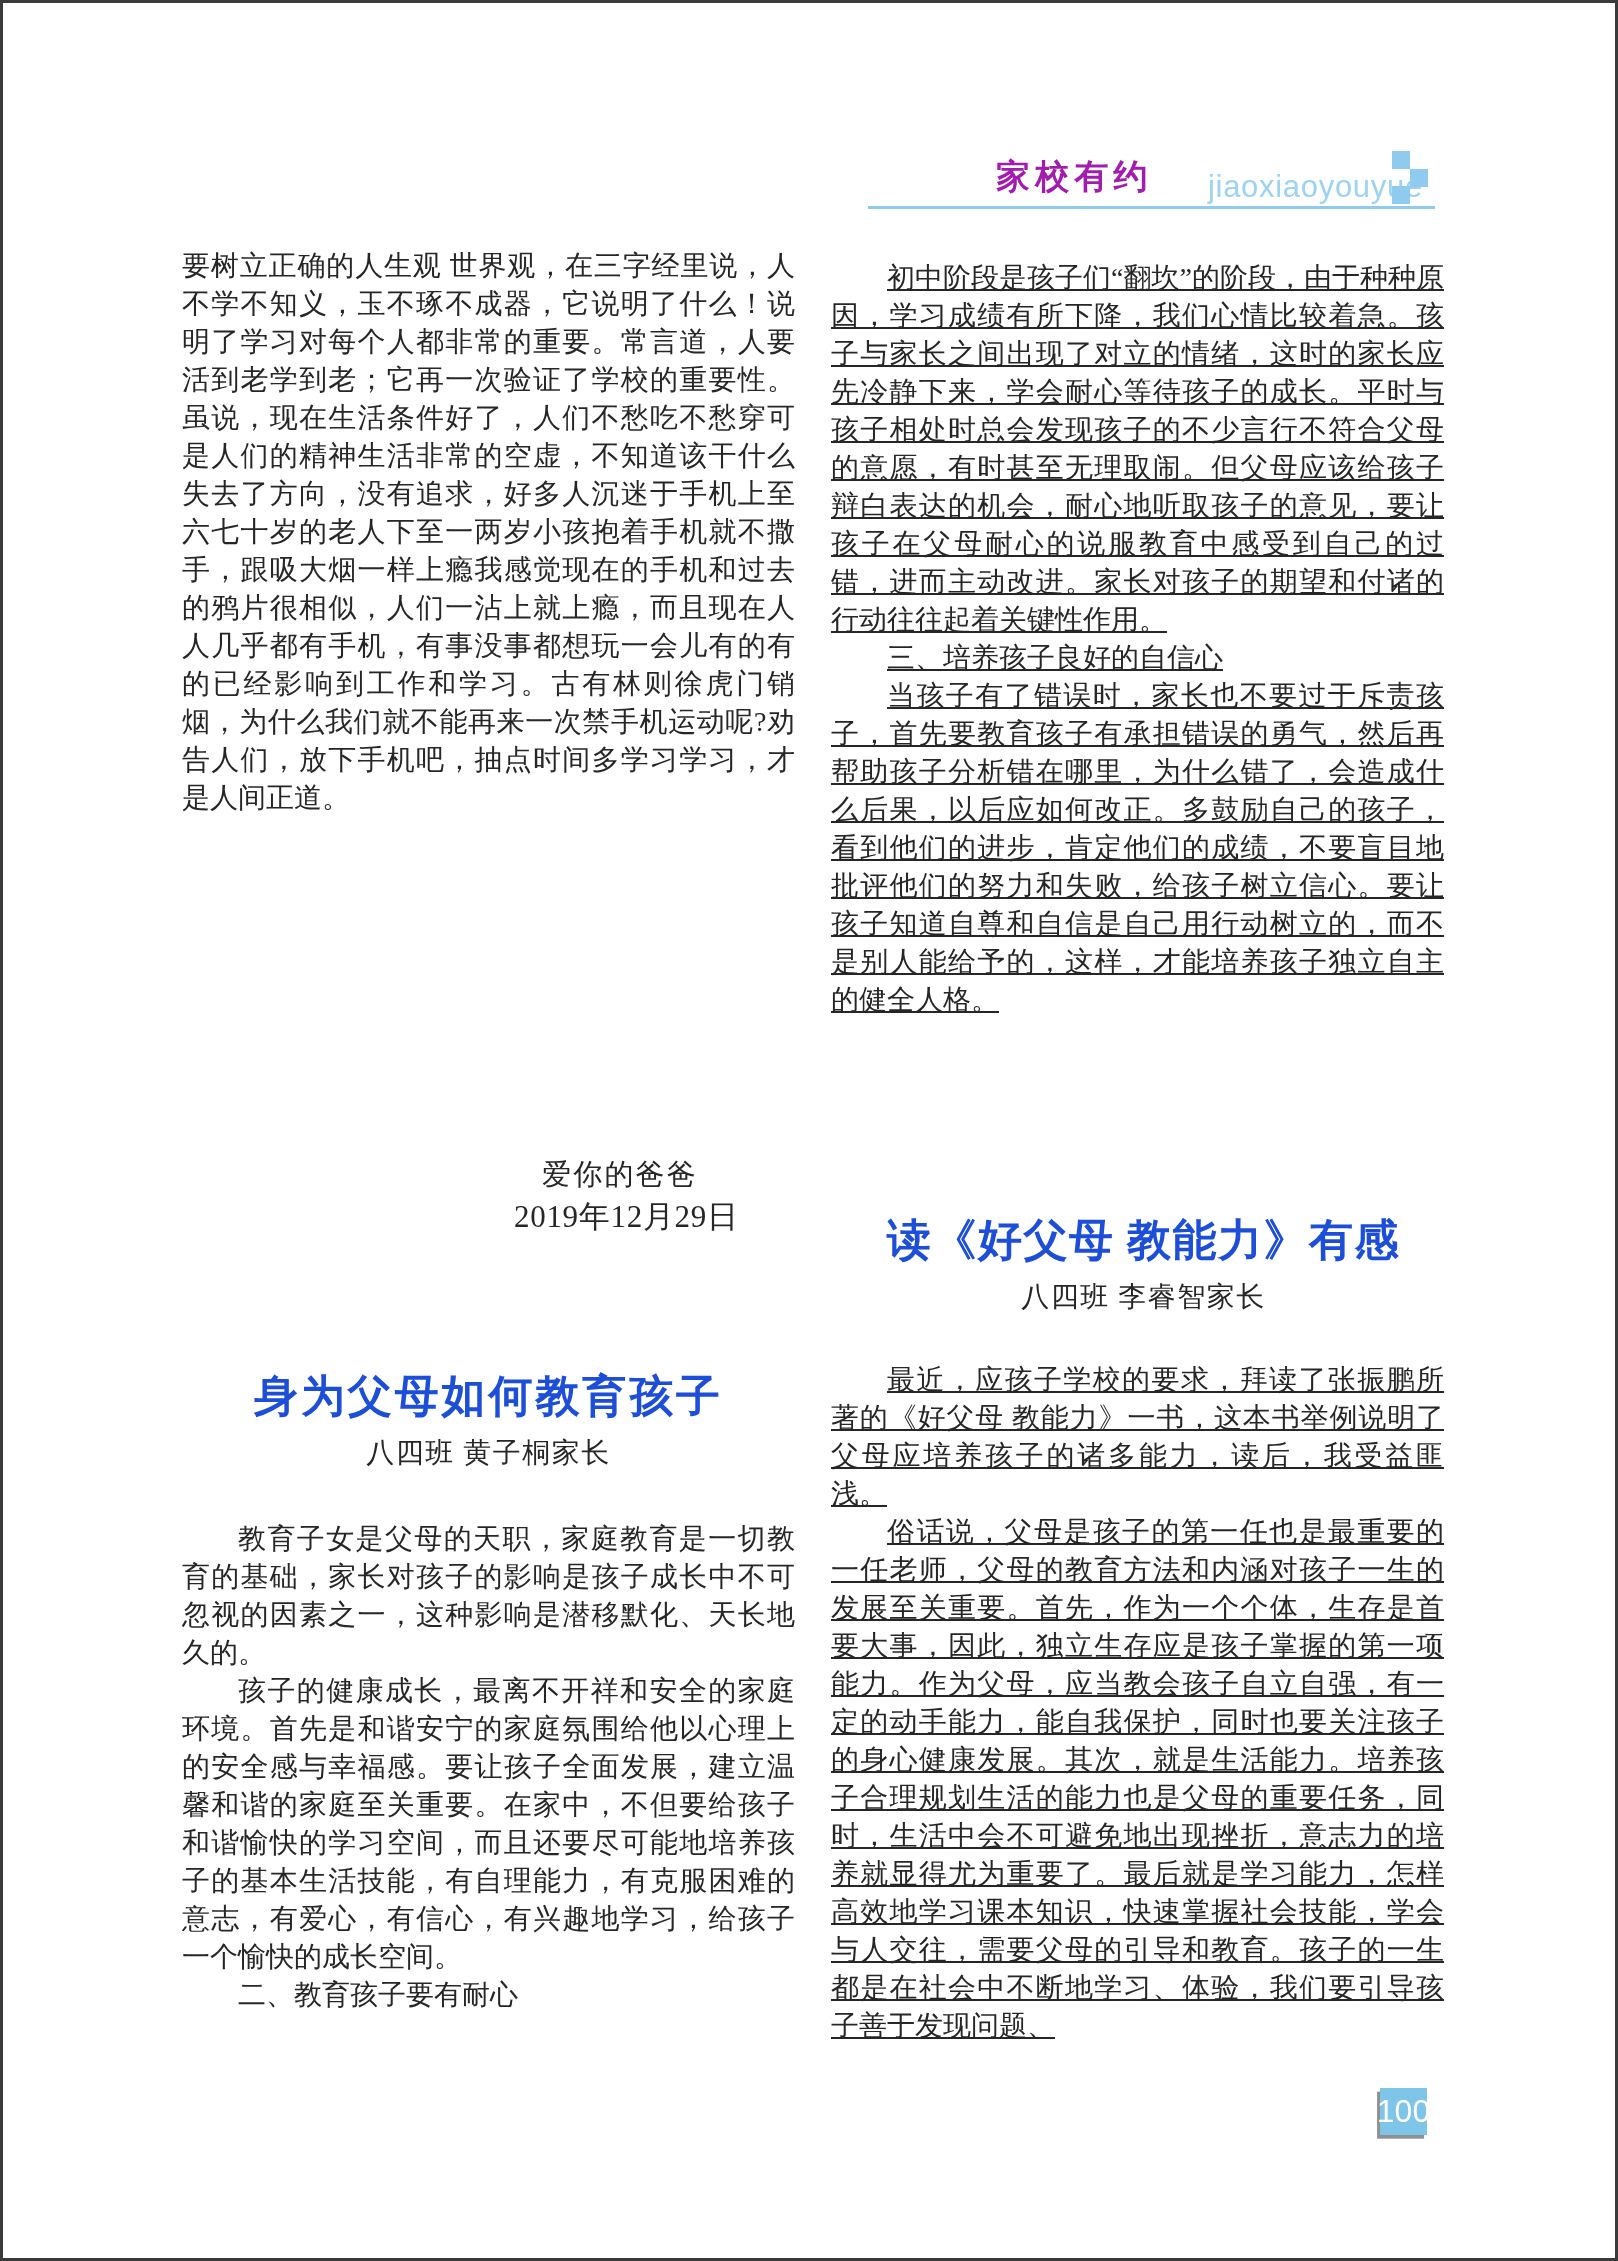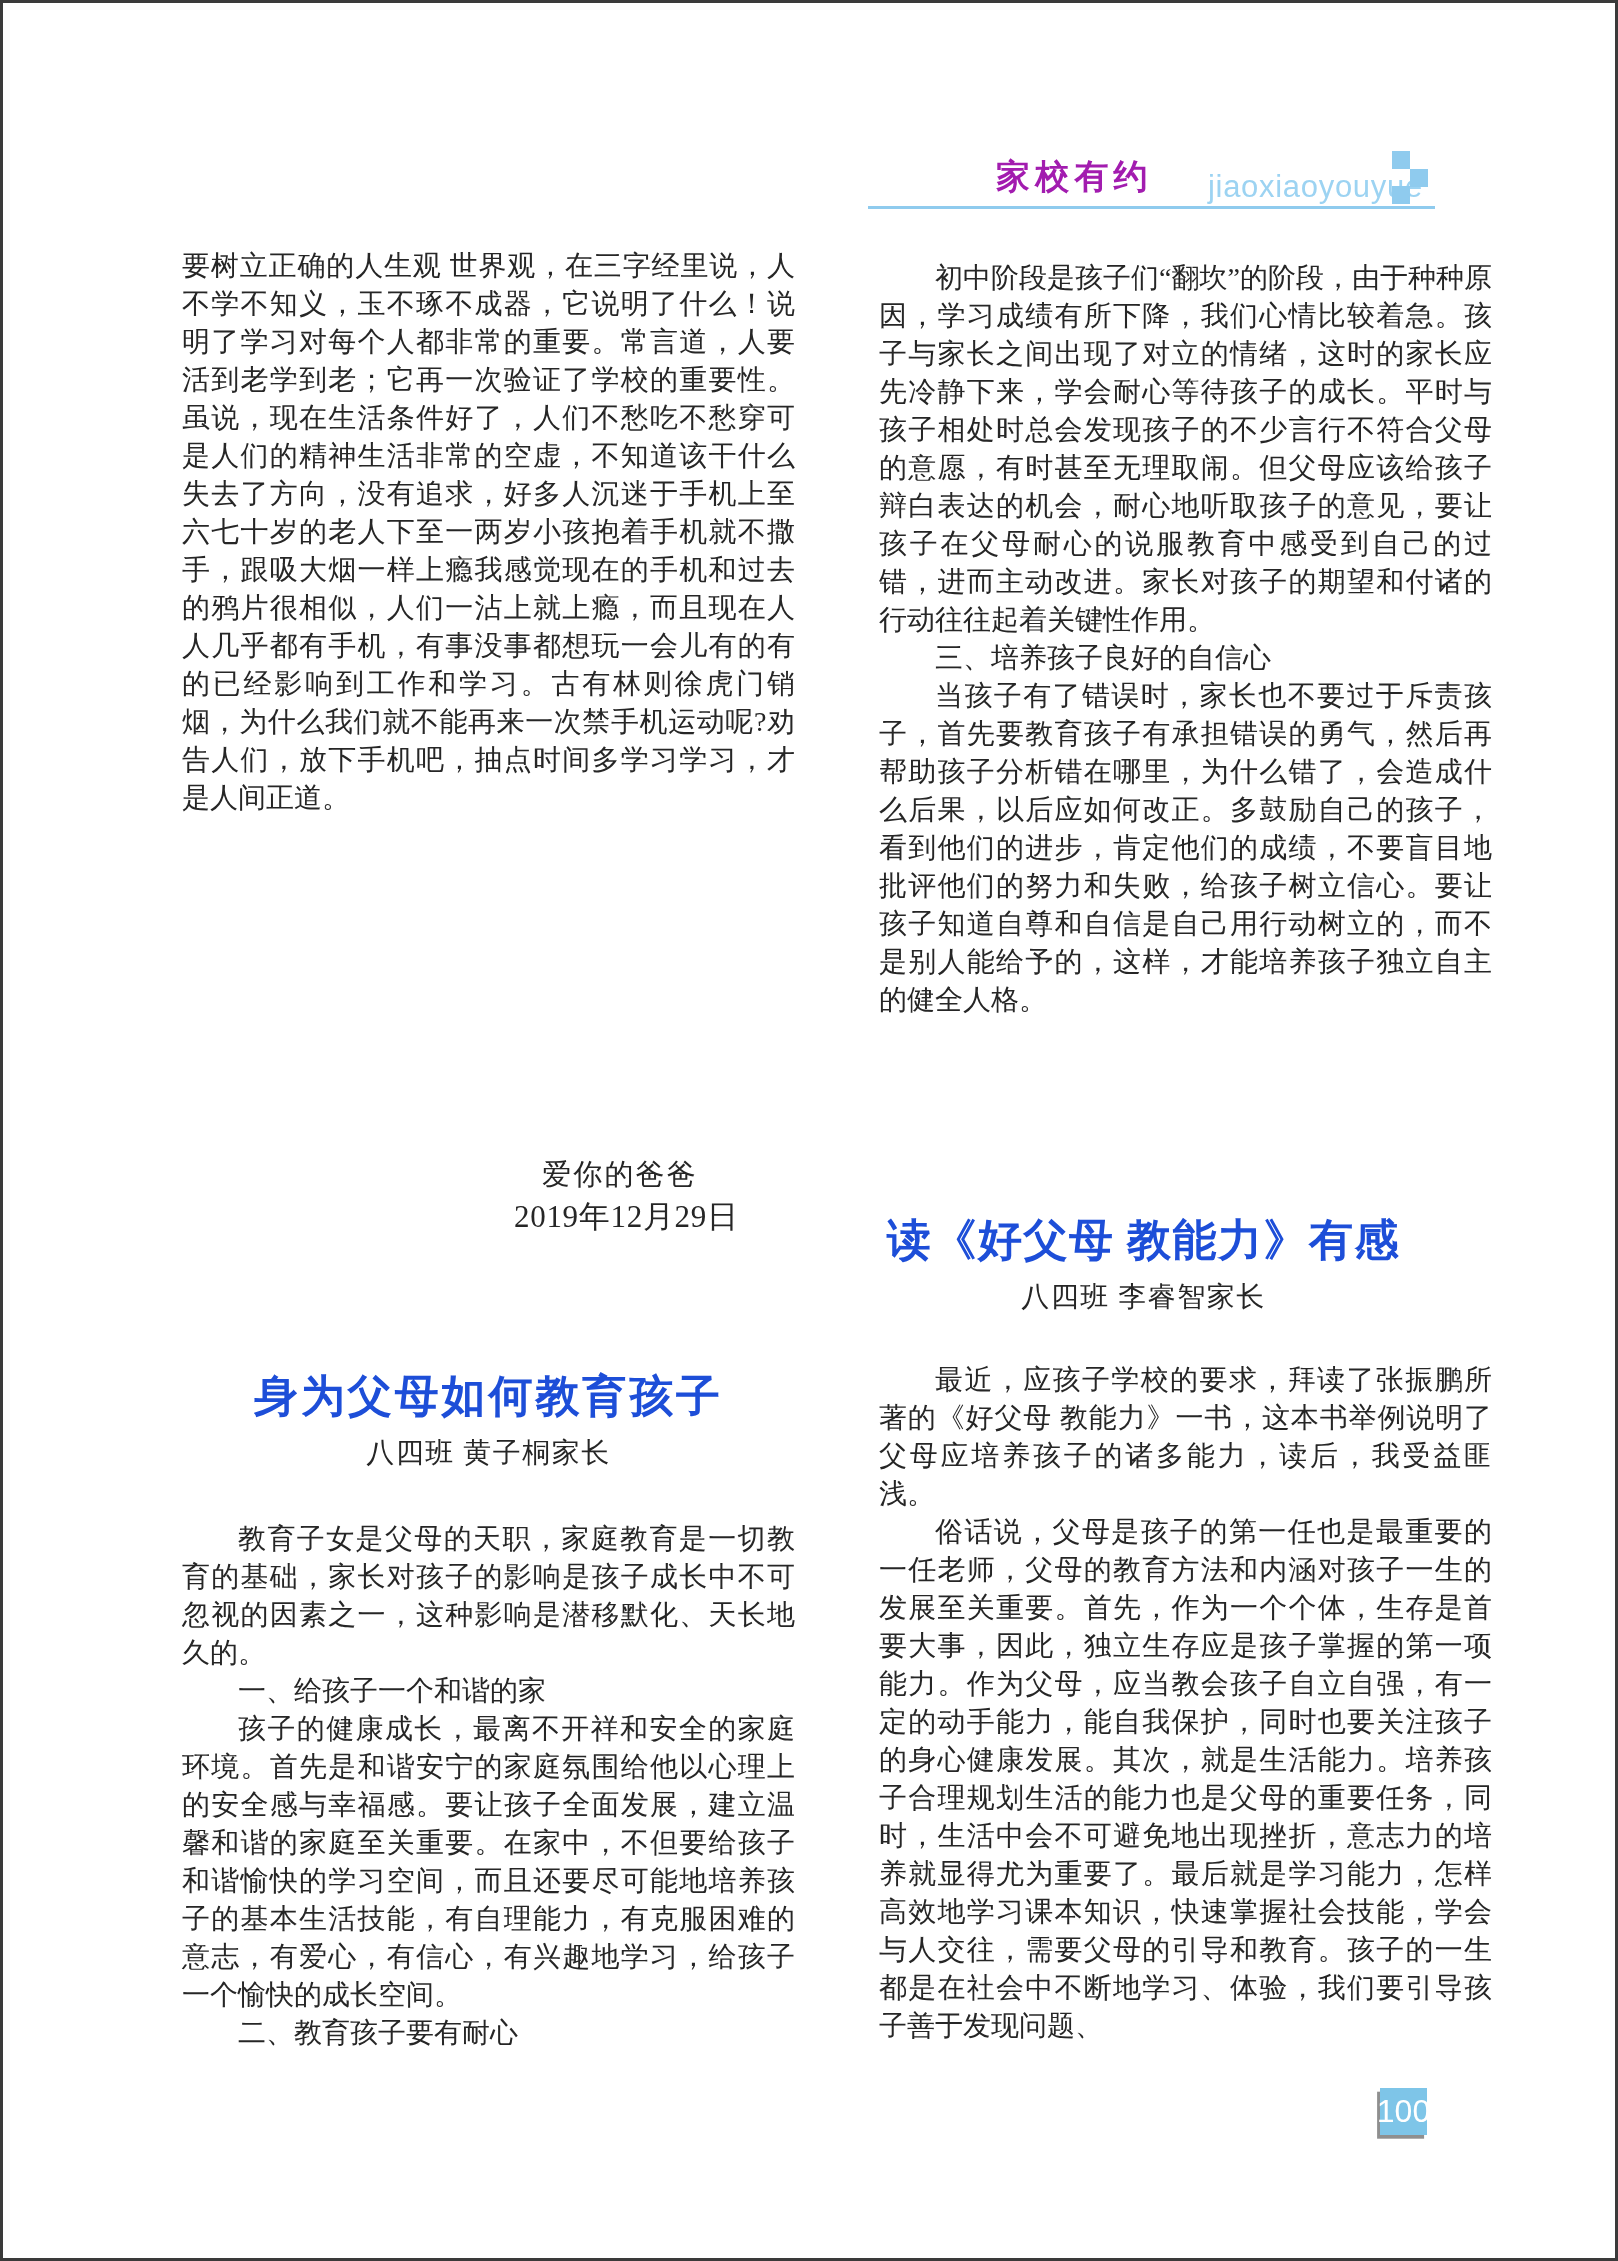--- a/index.html
+++ b/index.html
@@ -36,21 +36,21 @@
   
   .col{
     position:absolute;width:613px;
     font-size:28px;line-height:38px;
     text-align:justify;text-justify:inter-ideograph;
   }
   .col p{margin:0;}
   .indent{text-indent:2em;}
   .gap{margin-top:20.6px !important;}
   .col-left{left:179px;}
-  .col-right{left:876px;}
+  .col-right{left:828px;text-decoration:underline;}
   .lc-body1{top:244px;}
   .lc-body2{top:1517px;}
   .rc-body1{top:256px;}
   .rc-body2{top:1358px;}
   
   .sign{
     position:absolute;left:539px;top:1154px;
     font-size:29px;line-height:35px;letter-spacing:2.2px;
   }
   .date{
@@ -97,21 +97,20 @@
   <div class="col col-left lc-body1">
     <p>要树立正确的人生观 世界观，在三字经里说，人不学不知义，玉不琢不成器，它说明了什么！说明了学习对每个人都非常的重要。常言道，人要活到老学到老；它再一次验证了学校的重要性。虽说，现在生活条件好了，人们不愁吃不愁穿可是人们的精神生活非常的空虚，不知道该干什么失去了方向，没有追求，好多人沉迷于手机上至六七十岁的老人下至一两岁小孩抱着手机就不撒手，跟吸大烟一样上瘾我感觉现在的手机和过去的鸦片很相似，人们一沾上就上瘾，而且现在人人几乎都有手机，有事没事都想玩一会儿有的有的已经影响到工作和学习。古有林则徐虎门销烟，为什么我们就不能再来一次禁手机运动呢?劝告人们，放下手机吧，抽点时间多学习学习，才是人间正道。</p>
   </div>
   <div class="sign">爱你的爸爸</div>
   <div class="date">2019年12月29日</div>
 
   <div class="art-title lc-title">身为父母如何教育孩子</div>
   <div class="art-byline lc-byline">八四班 黄子桐家长</div>
   <div class="col col-left lc-body2">
     <p class="indent">教育子女是父母的天职，家庭教育是一切教育的基础，家长对孩子的影响是孩子成长中不可忽视的因素之一，这种影响是潜移默化、天长地久的。</p>
-    <p class="indent">一、给孩子一个和谐的家</p>
     <p class="indent">孩子的健康成长，最离不开祥和安全的家庭环境。首先是和谐安宁的家庭氛围给他以心理上的安全感与幸福感。要让孩子全面发展，建立温馨和谐的家庭至关重要。在家中，不但要给孩子和谐愉快的学习空间，而且还要尽可能地培养孩子的基本生活技能，有自理能力，有克服困难的意志，有爱心，有信心，有兴趣地学习，给孩子一个愉快的成长空间。</p>
     <p class="indent">二、教育孩子要有耐心</p>
   </div>
 
   <div class="col col-right rc-body1">
     <p class="indent">初中阶段是孩子们“翻坎”的阶段，由于种种原因，学习成绩有所下降，我们心情比较着急。孩子与家长之间出现了对立的情绪，这时的家长应先冷静下来，学会耐心等待孩子的成长。平时与孩子相处时总会发现孩子的不少言行不符合父母的意愿，有时甚至无理取闹。但父母应该给孩子辩白表达的机会，耐心地听取孩子的意见，要让孩子在父母耐心的说服教育中感受到自己的过错，进而主动改进。家长对孩子的期望和付诸的行动往往起着关键性作用。</p>
     <p class="indent">三、培养孩子良好的自信心</p>
     <p class="indent">当孩子有了错误时，家长也不要过于斥责孩子，首先要教育孩子有承担错误的勇气，然后再帮助孩子分析错在哪里，为什么错了，会造成什么后果，以后应如何改正。多鼓励自己的孩子，看到他们的进步，肯定他们的成绩，不要盲目地批评他们的努力和失败，给孩子树立信心。要让孩子知道自尊和自信是自己用行动树立的，而不是别人能给予的，这样，才能培养孩子独立自主的健全人格。</p>
   </div>
 

